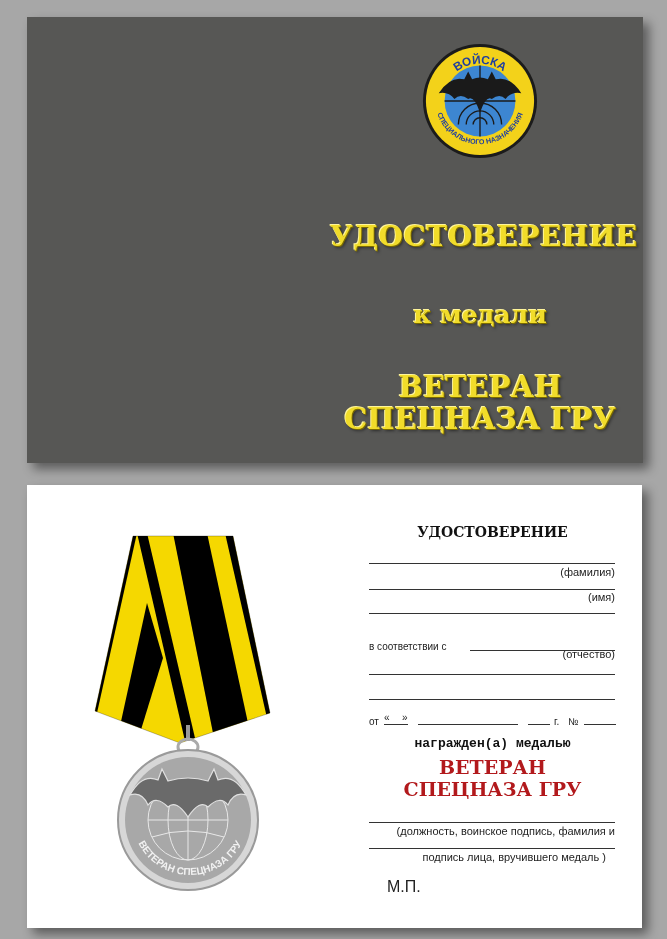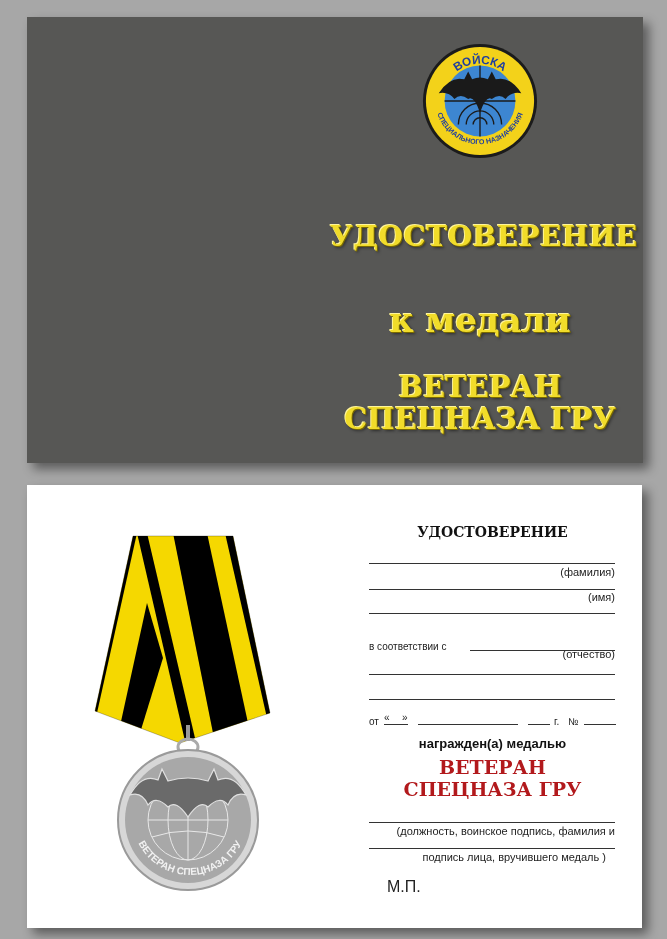--- a/index.html
+++ b/index.html
@@ -12,35 +12,35 @@
     .inner { left:27px; top:485px; width:615px; height:443px; background:#ffffff; }
 
     
     .emblem { position:absolute; left:421px; top:42px; width:118px; height:118px; }
 
     .gold {
       position:absolute; color:#f1dc2a; font-family:"DejaVu Serif", serif; font-weight:bold;
       text-align:center; text-shadow: 1px 1px 0 #7a6a00, -1px -1px 0 #fff59a, 2px 2px 3px rgba(0,0,0,0.5);
     }
     .cov-title { left:330px; top:220px; width:300px; font-size:28px; letter-spacing:0.5px; }
-    .cov-sub { left:330px; top:300px; width:300px; font-size:34px; }
+    .cov-sub { left:330px; top:300px; width:300px; font-size:25px; }
     .cov-medal1 { left:330px; top:371px; width:300px; font-size:29px; line-height:32px; }
     .cov-medal2 { left:330px; top:403px; width:300px; font-size:29px; line-height:32px; }
 
     
     .ribbon { position:absolute; left:85px; top:533px; width:190px; height:210px; }
     .medal { position:absolute; left:110px; top:725px; width:160px; height:170px; }
 
     .in-title { position:absolute; left:370px; top:524px; width:245px; text-align:center;
       font-family:"DejaVu Serif", serif; font-weight:bold; font-size:14px; color:#111; }
     .line { position:absolute; height:1px; background:#333; }
     .caption { position:absolute; font-size:11px; color:#222; text-align:right; }
     .label { position:absolute; font-size:10px; font-weight:normal; color:#222; }
     .awarded { position:absolute; left:370px; top:736px; width:245px; text-align:center;
-      font-family:Liberation Sans, sans-serif; font-weight:bold; font-size:13px; color:#111; }
+      font-family:Liberation Mono, monospace; font-weight:bold; font-size:13px; color:#111; }
     .red { position:absolute; left:370px; width:245px; text-align:center; color:#b2191c;
       font-family:"DejaVu Serif", serif; font-weight:bold; font-size:19px; line-height:22px; }
     .mp { position:absolute; left:387px; top:878px; font-size:16px; color:#222; }
   </style>
 </head>
 <body>
 
 <div class="card cover"></div>
 
 <svg class="emblem" viewBox="0 0 120 120">

